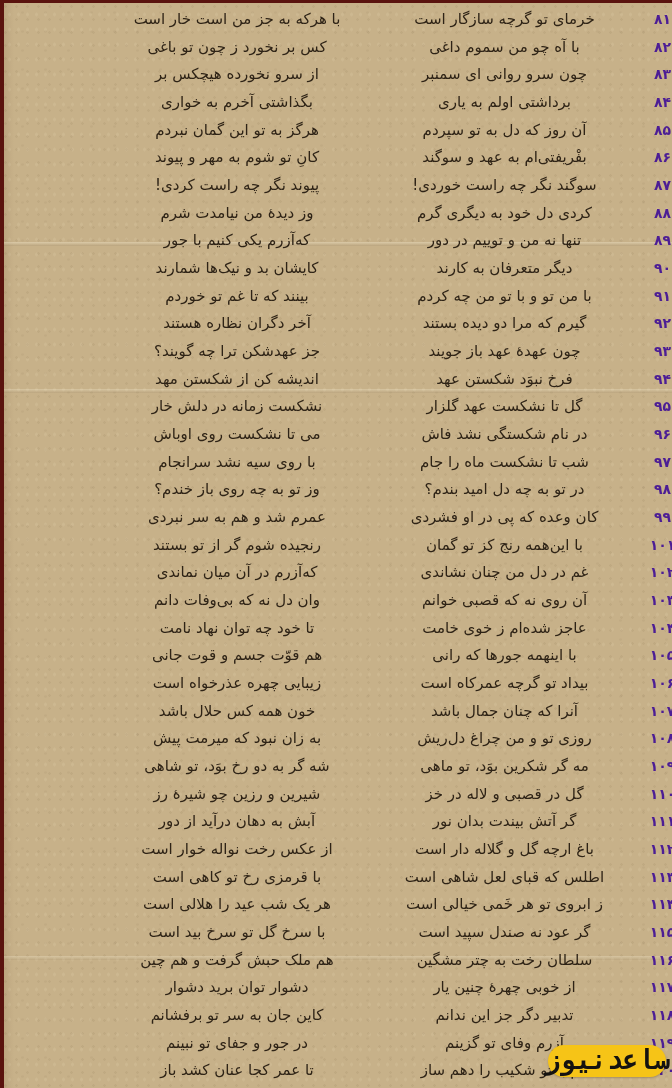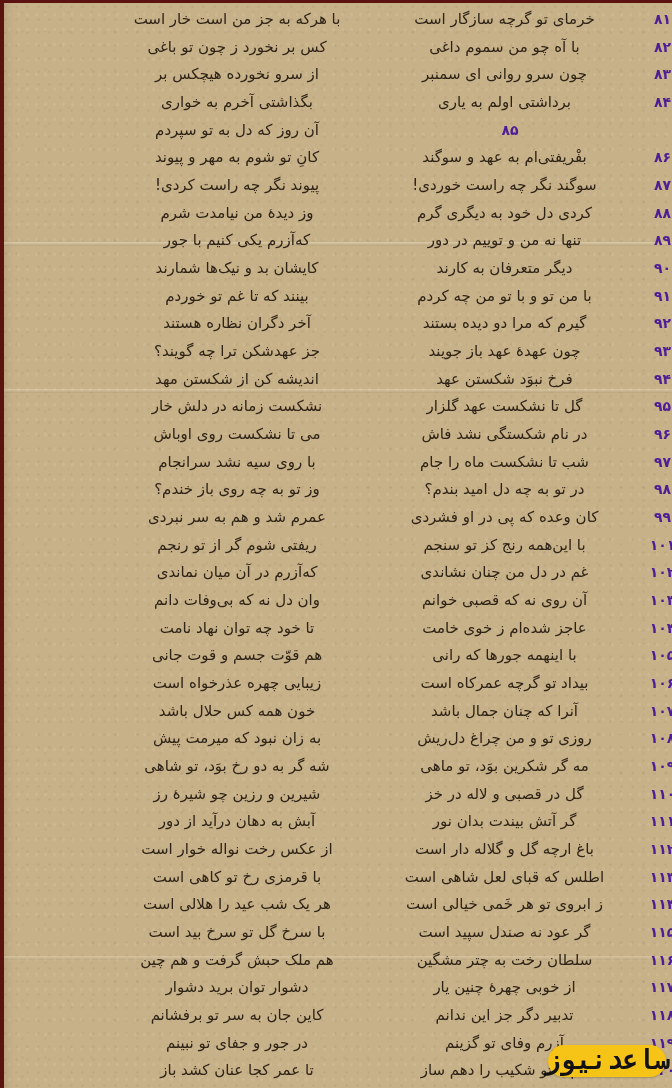--- a/index.html
+++ b/index.html
@@ -95,20 +95,21 @@
 
   <div class="row">
     <div class="cell"></div>
     <div class="cell hemi">بگذاشتی آخرم به خواری</div>
     <div class="cell hemi">برداشتی اولم به یاری</div>
     <div class="cell num">۸۴</div>
   </div>
 
   <div class="row">
     <div class="cell"></div>
+    <div class="cell hemi">هرگز به تو این گمان نبردم</div>
     <div class="cell hemi">آن روز که دل به تو سپردم</div>
     <div class="cell num">۸۵</div>
   </div>
 
   <div class="row">
     <div class="cell"></div>
     <div class="cell hemi">کانِ تو شوم به مهر و پیوند</div>
     <div class="cell hemi">بفْریفتی‌ام به عهد و سوگند</div>
     <div class="cell num">۸۶</div>
   </div>
@@ -200,22 +201,22 @@
   <div class="row">
     <div class="cell"></div>
     <div class="cell hemi">عمرم شد و هم به سر نبردی</div>
     <div class="cell hemi">کان وعده که پی در او فشردی</div>
     <div class="cell num">۹۹</div>
   </div>
 
 
   <div class="row">
     <div class="cell"></div>
-    <div class="cell hemi">ریفتی شوم گر از تو رنجم</div>
-    <div class="cell hemi">با این‌همه رنج کز تو سنجم</div>
+    <div class="cell hemi">رنجیده شوم گر از تو بستند</div>
+    <div class="cell hemi">با این‌همه رنج کز تو گمان</div>
     <div class="cell num">۱۰۱</div>
   </div>
 
   <div class="row">
     <div class="cell"></div>
     <div class="cell hemi">که‌آزرم در آن میان نماندی</div>
     <div class="cell hemi">غم در دل من چنان نشاندی</div>
     <div class="cell num">۱۰۲</div>
   </div>
 

